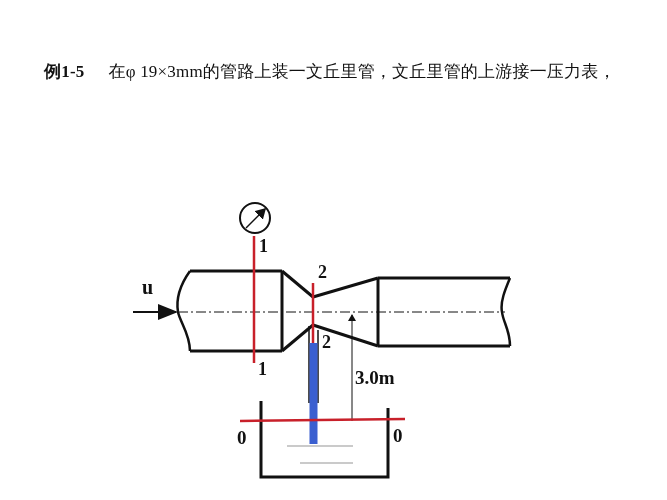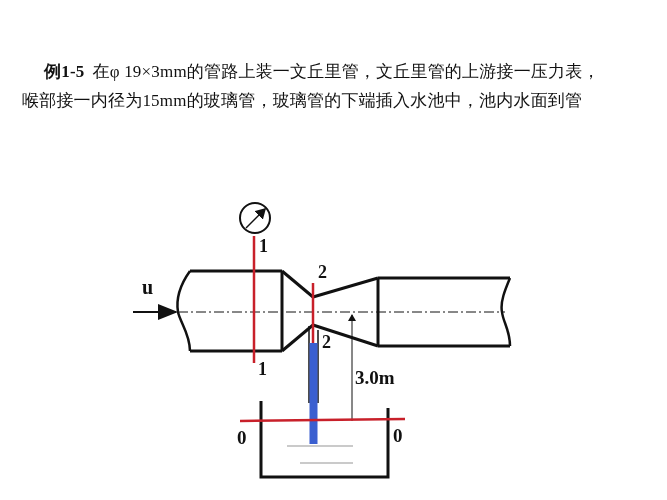--- a/index.html
+++ b/index.html
@@ -27,39 +27,38 @@
   }
   .problem-line {
     white-space: nowrap;
     display: block;
   }
   .problem-line.first {
     padding-left: 22px;
   }
   .example-label {
     font-weight: bold;
-    margin-right: 8px;
+    margin-right: 24px;
   }
   .diagram {
     position: absolute;
     left: 0;
     top: 0;
   }
   .diagram text {
     font-family: "Liberation Serif", "DejaVu Serif", serif;
     font-weight: bold;
     fill: #111111;
   }
 </style>
 </head>
 <body>
 
 <div class="problem-text">
   <span class="problem-line first"><span class="example-label">例1-5</span><span>在φ 19×3mm的管路上装一文丘里管，文丘里管的上游接一压力表，</span></span>
-  <span class="problem-line">喉部接一内径为15mm的玻璃管，玻璃管的下端插入水池中，池内水面到管</span>
 </div>
 
 <svg class="diagram" width="667" height="500" viewBox="0 0 667 500" xmlns="http://www.w3.org/2000/svg">
   <defs>
     <marker id="arrowhead" markerWidth="10" markerHeight="8" refX="9" refY="4" orient="auto">
       <path d="M0,0 L10,4 L0,8 Z" fill="#111111"></path>
     </marker>
     <marker id="smallarrow" markerWidth="8" markerHeight="8" refX="6" refY="4" orient="auto">
       <path d="M0,0 L7,4 L0,8 Z" fill="#111111"></path>
     </marker>

